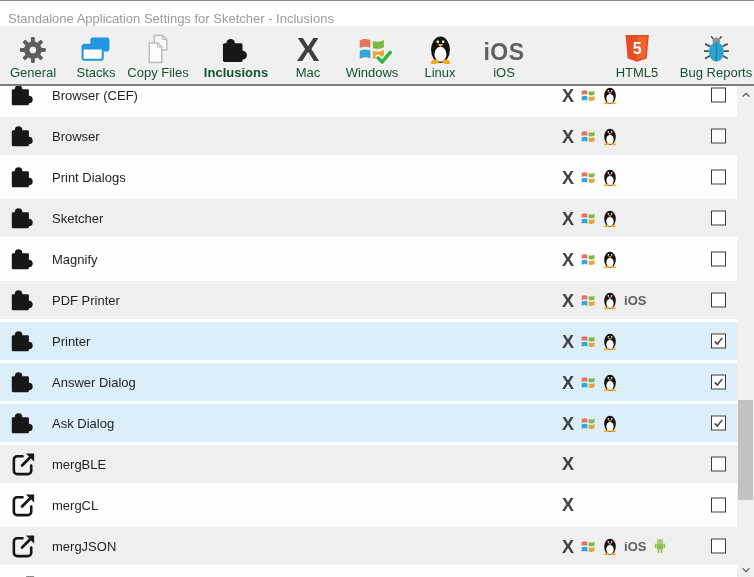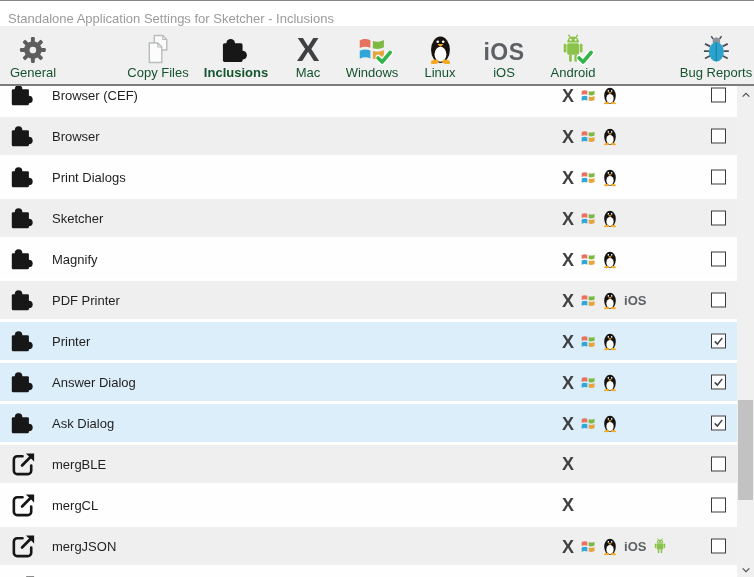--- a/index.html
+++ b/index.html
@@ -162,20 +162,28 @@
 
   <div class="toolbar">
     <div class="tb-item" style="left:33px">
       <span class="tb-icon">
           <svg width="28" height="28">
             <use href="#sym-gear"></use>
           </svg>
         </span>
       <span class="tb-label">General</span>
     </div>
+    <div class="tb-item" style="left:96px">
+      <span class="tb-icon">
+          <svg width="31" height="28">
+            <use href="#sym-stacks"></use>
+          </svg>
+        </span>
+      <span class="tb-label">Stacks</span>
+    </div>
     <div class="tb-item" style="left:158px">
       <span class="tb-icon">
           <svg width="26" height="30">
             <use href="#sym-copyfiles"></use>
           </svg>
         </span>
       <span class="tb-label">Copy Files</span>
     </div>
     <div class="tb-item" style="left:236px">
       <span class="tb-icon">
@@ -209,30 +217,27 @@
           </svg>
         </span>
       <span class="tb-label">Linux</span>
     </div>
     <div class="tb-item" style="left:504px">
       <span class="tb-icon">
           <span class="ios-word">iOS</span>
         </span>
       <span class="tb-label">iOS</span>
     </div>
-    <div class="tb-item" style="left:573px">
-      <span class="tb-icon">
-        <svg width="29" height="31">
-            <use href="#sym-android"></use>
-          </svg>
-        <span class="check-overlay"><svg width="17" height="15">
-              <use href="#sym-greencheck"></use>
-            </svg></span>
-      </span>
-      <span class="tb-label">Android</span>
+    <div class="tb-item" style="left:637px">
+      <span class="tb-icon">
+          <svg width="27" height="30">
+            <use href="#sym-html5"></use>
+          </svg>
+        </span>
+      <span class="tb-label">HTML5</span>
     </div>
     <div class="tb-item" style="left:716px">
       <span class="tb-icon">
           <svg width="27" height="29">
             <use href="#sym-bug"></use>
           </svg>
         </span>
       <span class="tb-label">Bug Reports</span>
     </div>
   </div>

